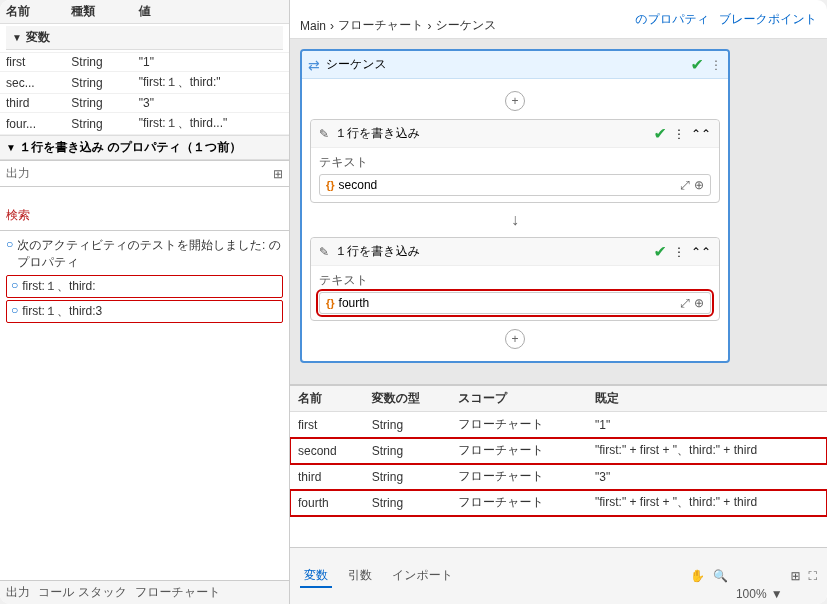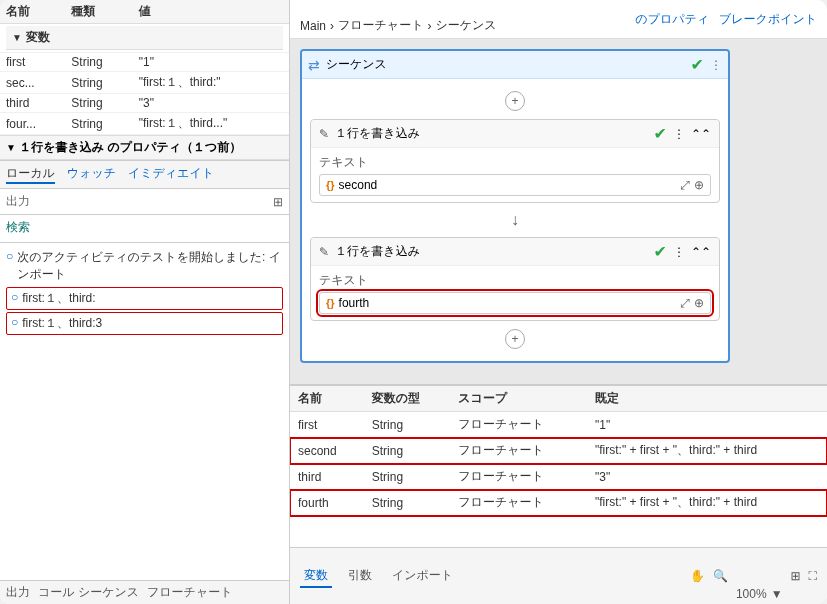--- a/index.html
+++ b/index.html
@@ -25,21 +25,21 @@
     .left-tabs { border-top: 1px solid #ccc; padding: 4px 6px; background: #f5f5f5; display: flex; gap: 12px; }
     .left-tabs span { color: #0066cc; cursor: pointer; }
     .left-tabs span.active { color: #333; border-bottom: 2px solid #0066cc; }
 
     
     .output-section { border-top: 1px solid #ccc; flex: 0 0 auto; padding: 4px 6px; }
     .output-header { display: flex; justify-content: space-between; align-items: center; color: #666; }
 
     
     .search-section { border-top: 1px solid #ccc; padding: 4px 6px; }
-    .search-label { color: #0f766e; margin-bottom: 2px; }
+    .search-label { color: #b91c1c; margin-bottom: 2px; margin-top: 16px; }
 
     
     .log-section { flex: 1; overflow-y: auto; border-top: 1px solid #ccc; padding: 4px 6px; }
     .log-item { display: flex; align-items: flex-start; gap: 4px; padding: 2px 0; color: #333; }
     .log-item .radio { color: #0066cc; flex-shrink: 0; }
 
     
     .left-bottom-tabs { border-top: 1px solid #ccc; background: #f5f5f5; padding: 3px 6px; display: flex; gap: 8px; font-size: 11px; color: #555; }
     .left-bottom-tabs span { cursor: pointer; }
 
@@ -141,55 +141,50 @@
           </tr>
         </tbody>
       </table>
 
       <div class="props-header">
         <span class="chevron">▼</span>
         <span>１行を書き込み のプロパティ（１つ前）</span>
       </div>
     </div>
 
-    <div class="left-tabs">
-      <span class="active">ローカル</span>
-      <span>ウォッチ</span>
-      <span>イミディエイト</span>
-    </div>
 
     <div class="output-section">
       <div class="output-header">
         <span>出力</span>
         <span>⊞</span>
       </div>
     </div>
 
     <div class="search-section">
       <div class="search-label">検索</div>
     </div>
 
     <div class="log-section">
       <div class="log-item">
         <span class="radio">○</span>
-        <span>次のアクティビティのテストを開始しました: インポート</span>
+        <span>次のアクティビティのテストを開始しました: のプロパティ</span>
       </div>
       <div class="log-item" style="border: 1px solid #cc0000; padding: 2px 4px; margin: 2px 0; border-radius: 2px;">
         <span class="radio">○</span>
         <span>first:１、third:</span>
       </div>
       <div class="log-item" style="border: 1px solid #cc0000; padding: 2px 4px; margin: 2px 0; border-radius: 2px;">
         <span class="radio">○</span>
         <span>first:１、third:3</span>
       </div>
     </div>
 
     <div class="left-bottom-tabs">
       <span>出力</span>
-      <span>コール シーケンス</span>
+      <span>コール スタック</span>
       <span>フローチャート</span>
     </div>
   </div>
 
   <div class="right-panel">
 
     <div class="canvas-area">
 
       <div class="breadcrumb">
         <div class="breadcrumb-path">

